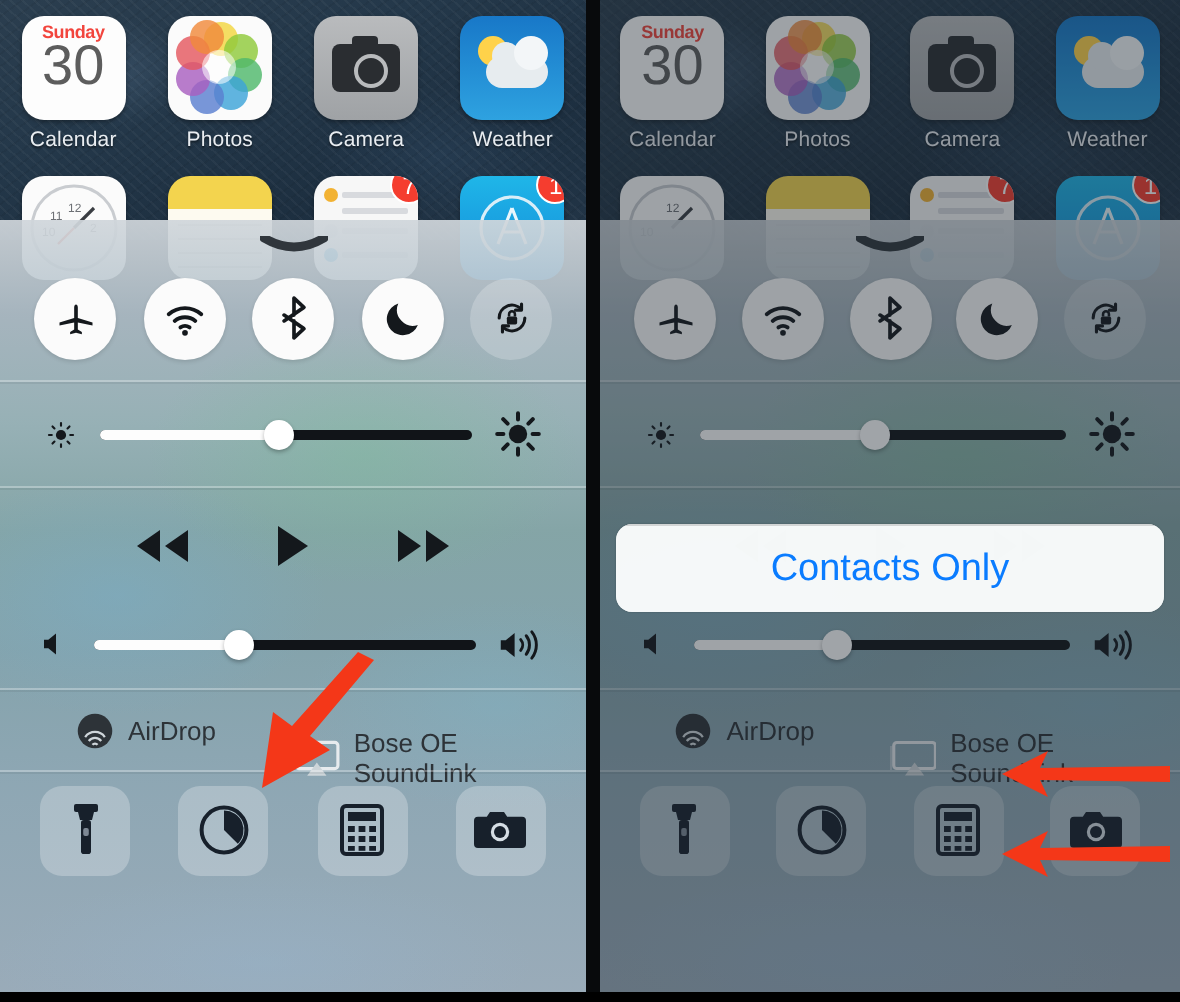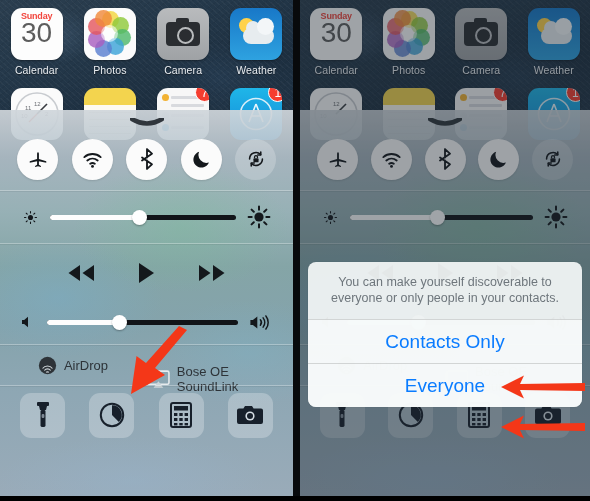--- a/index.html
+++ b/index.html
@@ -649,23 +649,21 @@
               <circle cx="14" cy="12" r="3" fill="#17202b"></circle>
             </svg>
         </div>
       </div>
     </div>
 
     <div class="dim"></div>
 
     <div class="sheet" style="top:262px;">
       <div class="sheet-group">
-        <div class="sheet-msg">You can make yourself discoverable to everyone or only people in your contacts.</div>
         <div class="sheet-btn">Contacts Only</div>
-        <div class="sheet-btn">Everyone</div>
       </div>
     </div>
 
     <svg class="arrow-svg" style="left:200px;top:374px;" width="86" height="26" viewBox="0 0 86 26">
       <path d="M1 13 L24 1.5 L20 10 L85 9 L85 17 L20 16 L24 24.5 Z" fill="#f43718"></path>
     </svg>
     <svg class="arrow-svg" style="left:200px;top:414px;" width="86" height="26" viewBox="0 0 86 26">
       <path d="M1 13 L24 1.5 L20 10 L85 9 L85 17 L20 16 L24 24.5 Z" fill="#f43718"></path>
     </svg>
   </div>

